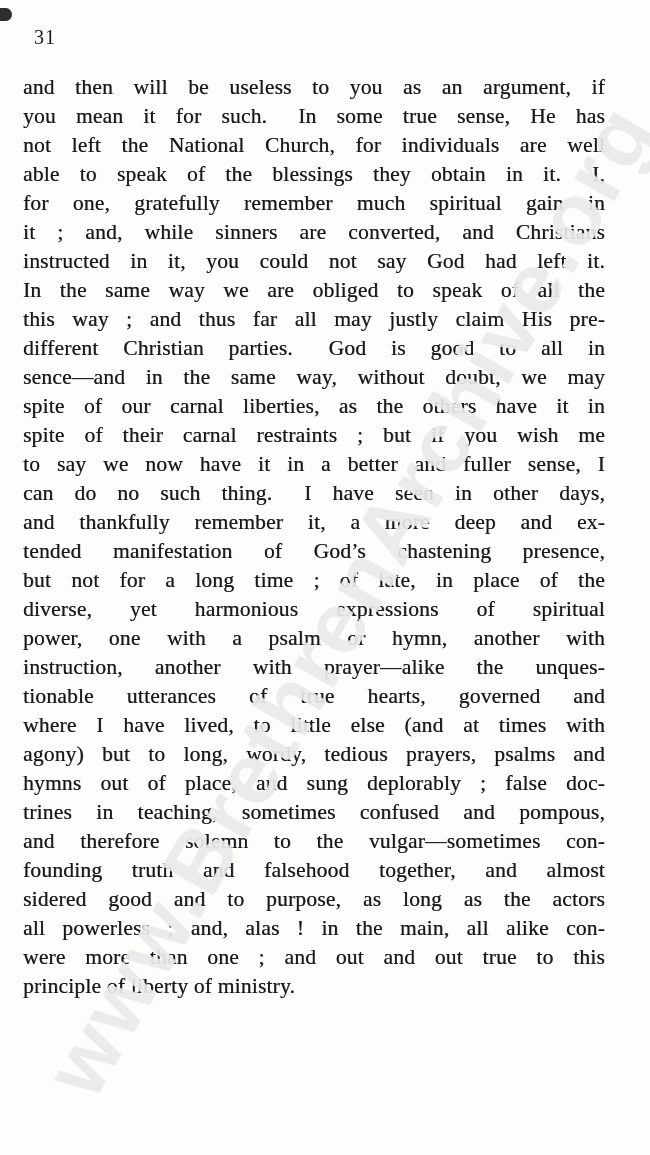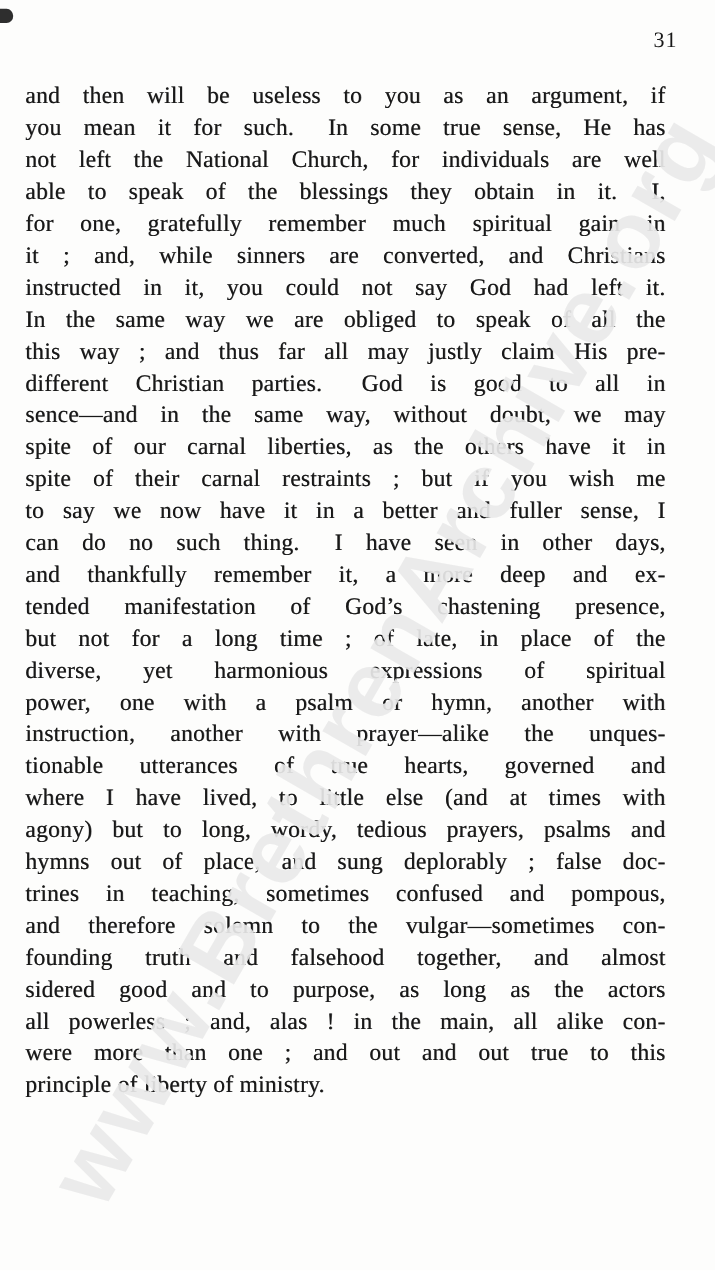--- a/index.html
+++ b/index.html
@@ -23,21 +23,21 @@
     width: 12px;
     height: 13px;
     background: #2e2e2e;
     border-radius: 0 60% 60% 0;
   }
   .pageno {
     position: absolute;
     top: 26px;
     left: 34px;
     width: 582px;
-    text-align: right;
+    text-align: left;
     font-size: 20px;
     letter-spacing: 1px;
   }
   .text {
     position: absolute;
     top: 73px;
     left: 23px;
     width: 582px;
   }
   .tl {

